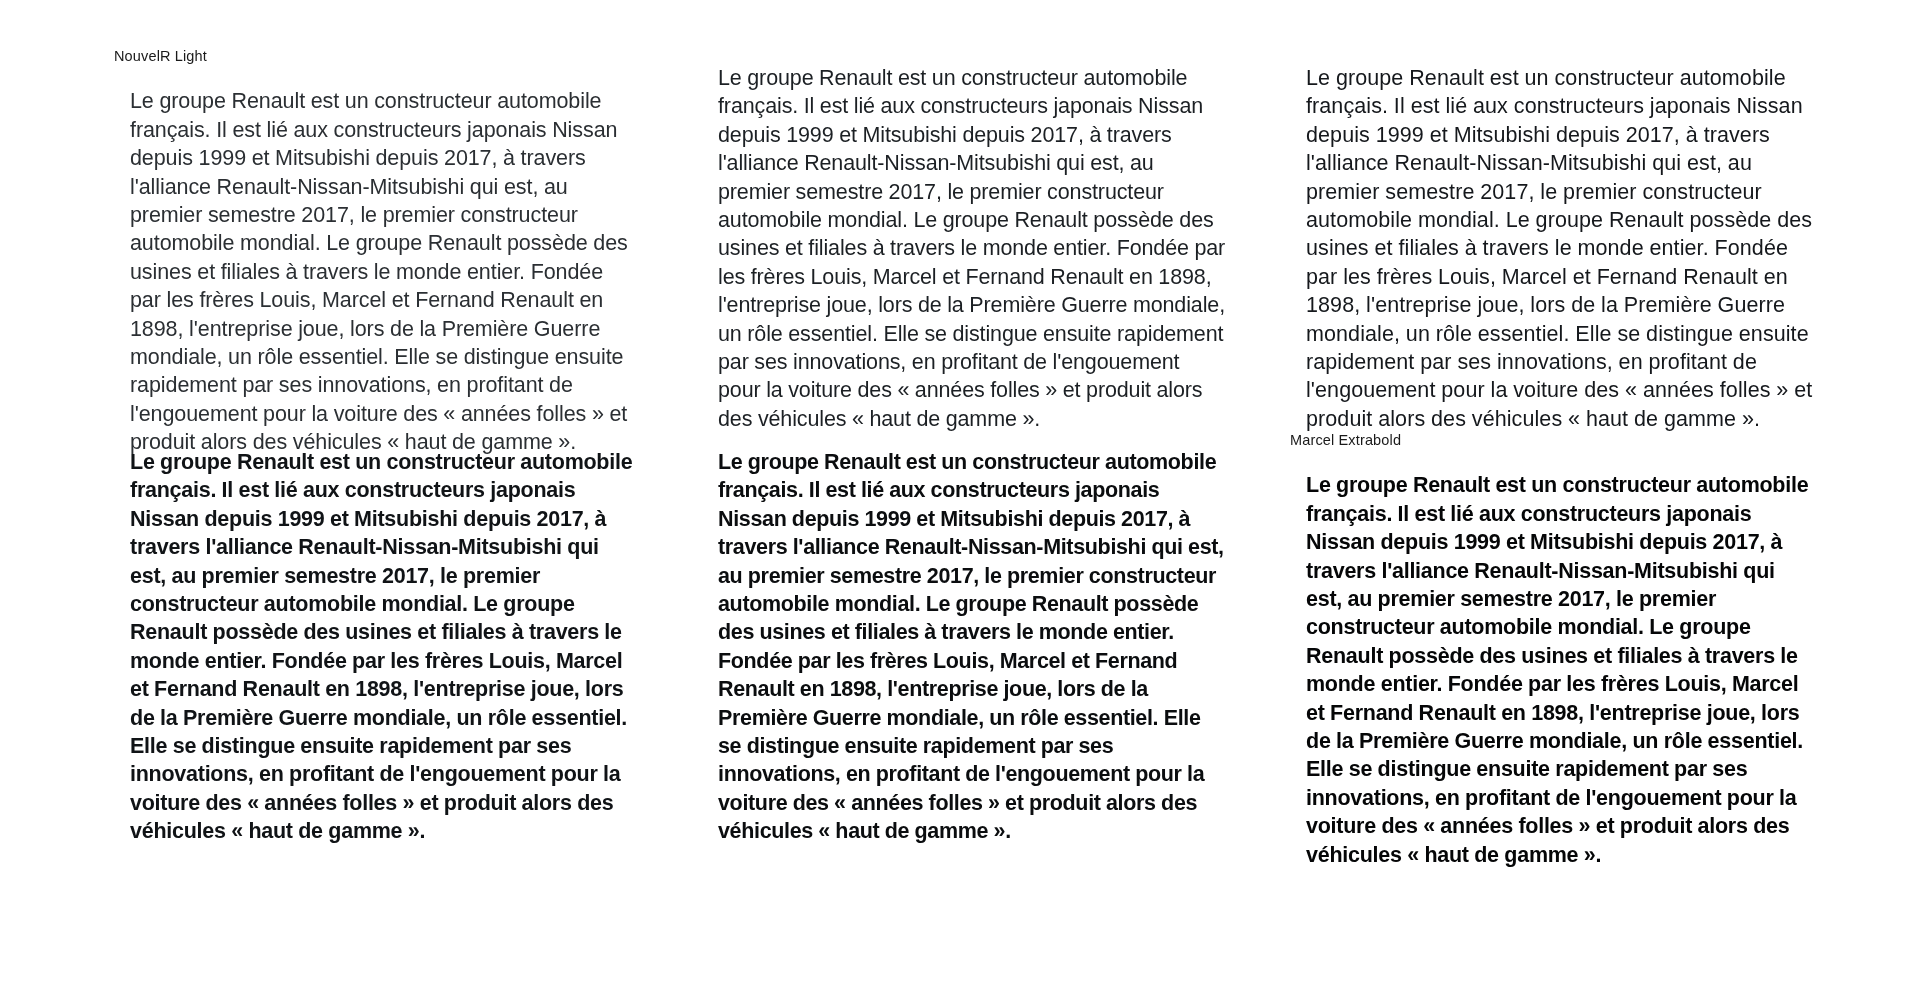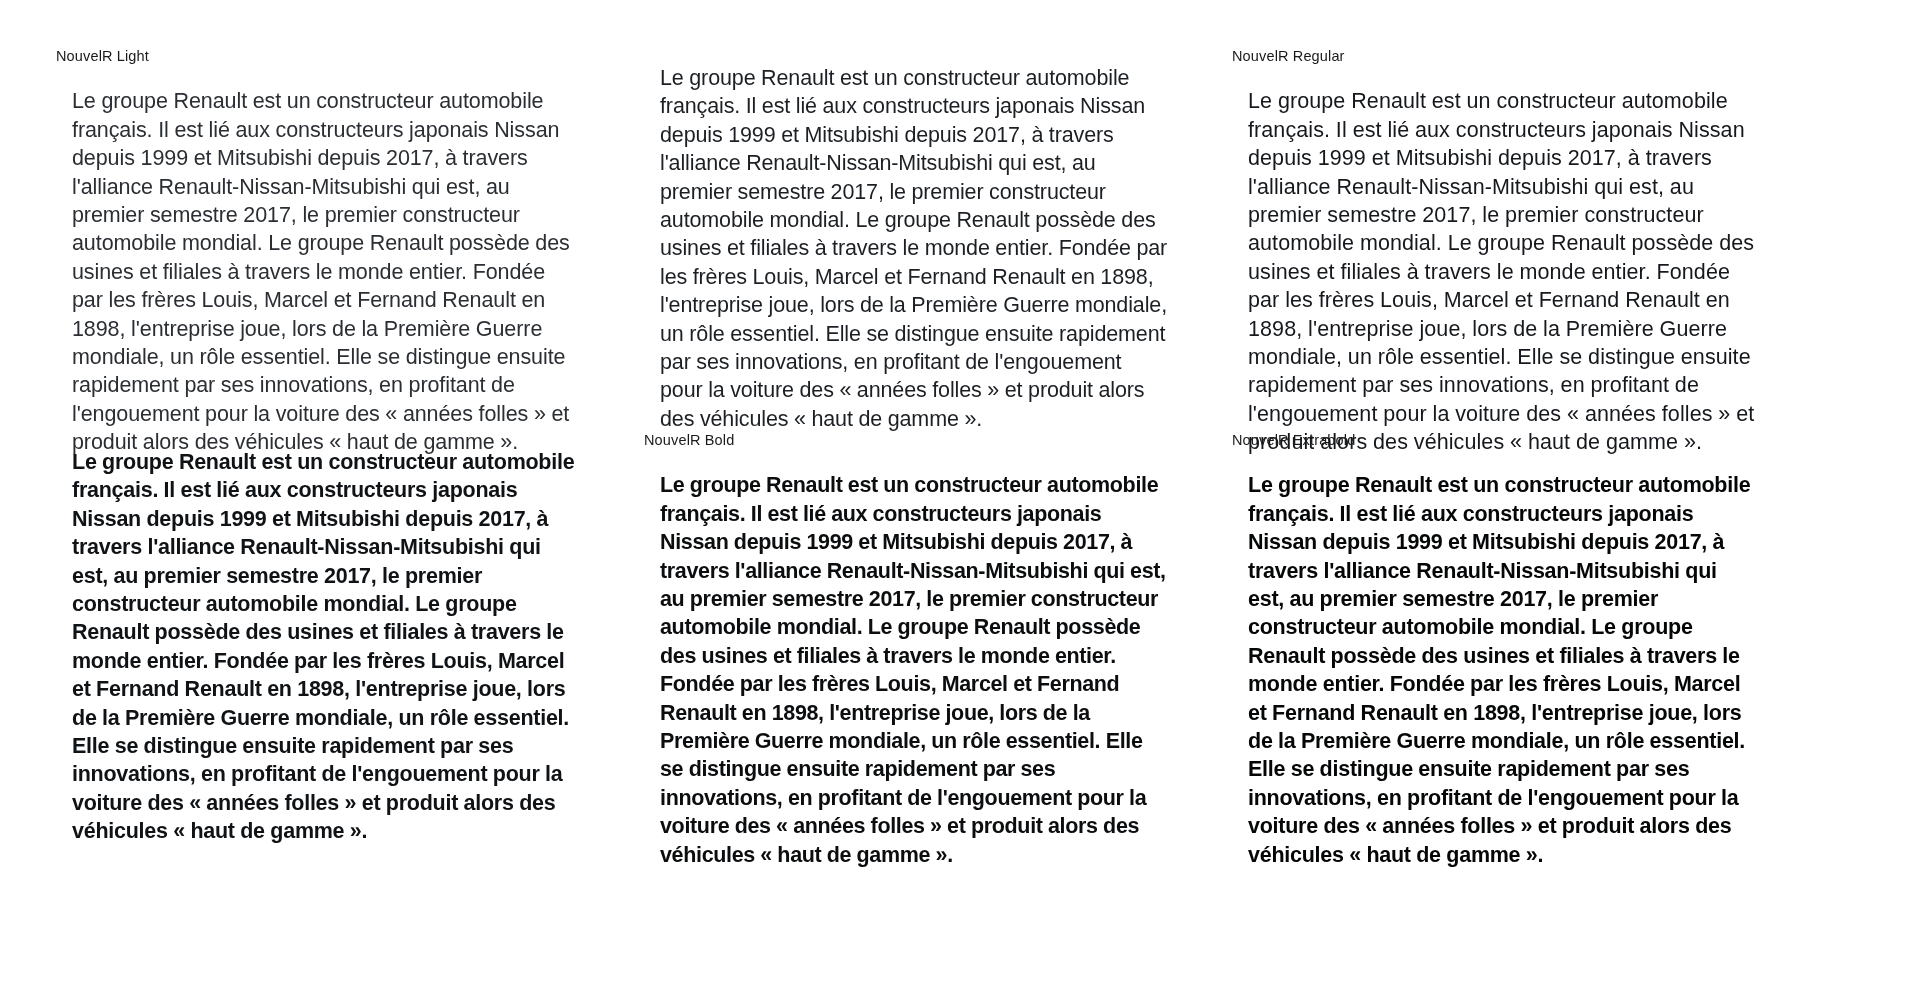--- a/index.html
+++ b/index.html
@@ -14,21 +14,21 @@
     font-family: "Liberation Sans", sans-serif;
     -webkit-font-smoothing: antialiased;
     overflow: hidden;
   }
 
   .specimen-sheet {
     position: relative;
     width: 1620px;
     height: 1000px;
     box-sizing: border-box;
-    padding: 48px 100px 0 56px;
+    padding: 48px 100px 0 114px;
   }
 
   .specimen-grid {
     display: grid;
     grid-template-columns: 540px 540px 540px;
     column-gap: 48px;
     row-gap: 0px;
     grid-auto-rows: 384px;
   }
 
@@ -84,32 +84,30 @@
     <div class="specimen-cell w-light">
       <div class="weight-label">NouvelR Light</div>
       <p class="sample-text">Le groupe Renault est un constructeur automobile français. Il est lié aux constructeurs japonais Nissan depuis 1999 et Mitsubishi depuis 2017, à travers l'alliance Renault-Nissan-Mitsubishi qui est, au premier semestre 2017, le premier constructeur automobile mondial. Le groupe Renault possède des usines et filiales à travers le monde entier. Fondée par les frères Louis, Marcel et Fernand Renault en 1898, l'entreprise joue, lors de la Première Guerre mondiale, un rôle essentiel. Elle se distingue ensuite rapidement par ses innovations, en profitant de l'engouement pour la voiture des « années folles » et produit alors des véhicules « haut de gamme ».</p>
     </div>
 
     <div class="specimen-cell w-book">
       <p class="sample-text">Le groupe Renault est un constructeur automobile français. Il est lié aux constructeurs japonais Nissan depuis 1999 et Mitsubishi depuis 2017, à travers l'alliance Renault-Nissan-Mitsubishi qui est, au premier semestre 2017, le premier constructeur automobile mondial. Le groupe Renault possède des usines et filiales à travers le monde entier. Fondée par les frères Louis, Marcel et Fernand Renault en 1898, l'entreprise joue, lors de la Première Guerre mondiale, un rôle essentiel. Elle se distingue ensuite rapidement par ses innovations, en profitant de l'engouement pour la voiture des « années folles » et produit alors des véhicules « haut de gamme ».</p>
     </div>
 
     <div class="specimen-cell w-regular">
-      <div class="weight-label">NouvelR Regular</div>
       <p class="sample-text">Le groupe Renault est un constructeur automobile français. Il est lié aux constructeurs japonais Nissan depuis 1999 et Mitsubishi depuis 2017, à travers l'alliance Renault-Nissan-Mitsubishi qui est, au premier semestre 2017, le premier constructeur automobile mondial. Le groupe Renault possède des usines et filiales à travers le monde entier. Fondée par les frères Louis, Marcel et Fernand Renault en 1898, l'entreprise joue, lors de la Première Guerre mondiale, un rôle essentiel. Elle se distingue ensuite rapidement par ses innovations, en profitant de l'engouement pour la voiture des « années folles » et produit alors des véhicules « haut de gamme ».</p>
     </div>
 
     <div class="specimen-cell w-semibold">
       <p class="sample-text">Le groupe Renault est un constructeur automobile français. Il est lié aux constructeurs japonais Nissan depuis 1999 et Mitsubishi depuis 2017, à travers l'alliance Renault-Nissan-Mitsubishi qui est, au premier semestre 2017, le premier constructeur automobile mondial. Le groupe Renault possède des usines et filiales à travers le monde entier. Fondée par les frères Louis, Marcel et Fernand Renault en 1898, l'entreprise joue, lors de la Première Guerre mondiale, un rôle essentiel. Elle se distingue ensuite rapidement par ses innovations, en profitant de l'engouement pour la voiture des « années folles » et produit alors des véhicules « haut de gamme ».</p>
     </div>
 
     <div class="specimen-cell w-bold">
-      <div class="weight-label">NouvelR Bold</div>
       <p class="sample-text">Le groupe Renault est un constructeur automobile français. Il est lié aux constructeurs japonais Nissan depuis 1999 et Mitsubishi depuis 2017, à travers l'alliance Renault-Nissan-Mitsubishi qui est, au premier semestre 2017, le premier constructeur automobile mondial. Le groupe Renault possède des usines et filiales à travers le monde entier. Fondée par les frères Louis, Marcel et Fernand Renault en 1898, l'entreprise joue, lors de la Première Guerre mondiale, un rôle essentiel. Elle se distingue ensuite rapidement par ses innovations, en profitant de l'engouement pour la voiture des « années folles » et produit alors des véhicules « haut de gamme ».</p>
     </div>
 
     <div class="specimen-cell w-extrabold">
-      <div class="weight-label">NouvelR Extrabold</div>
+      <div class="weight-label">Marcel Extrabold</div>
       <p class="sample-text">Le groupe Renault est un constructeur automobile français. Il est lié aux constructeurs japonais Nissan depuis 1999 et Mitsubishi depuis 2017, à travers l'alliance Renault-Nissan-Mitsubishi qui est, au premier semestre 2017, le premier constructeur automobile mondial. Le groupe Renault possède des usines et filiales à travers le monde entier. Fondée par les frères Louis, Marcel et Fernand Renault en 1898, l'entreprise joue, lors de la Première Guerre mondiale, un rôle essentiel. Elle se distingue ensuite rapidement par ses innovations, en profitant de l'engouement pour la voiture des « années folles » et produit alors des véhicules « haut de gamme ».</p>
     </div>
 
   </div>
 </div>
 
 </body></html>

